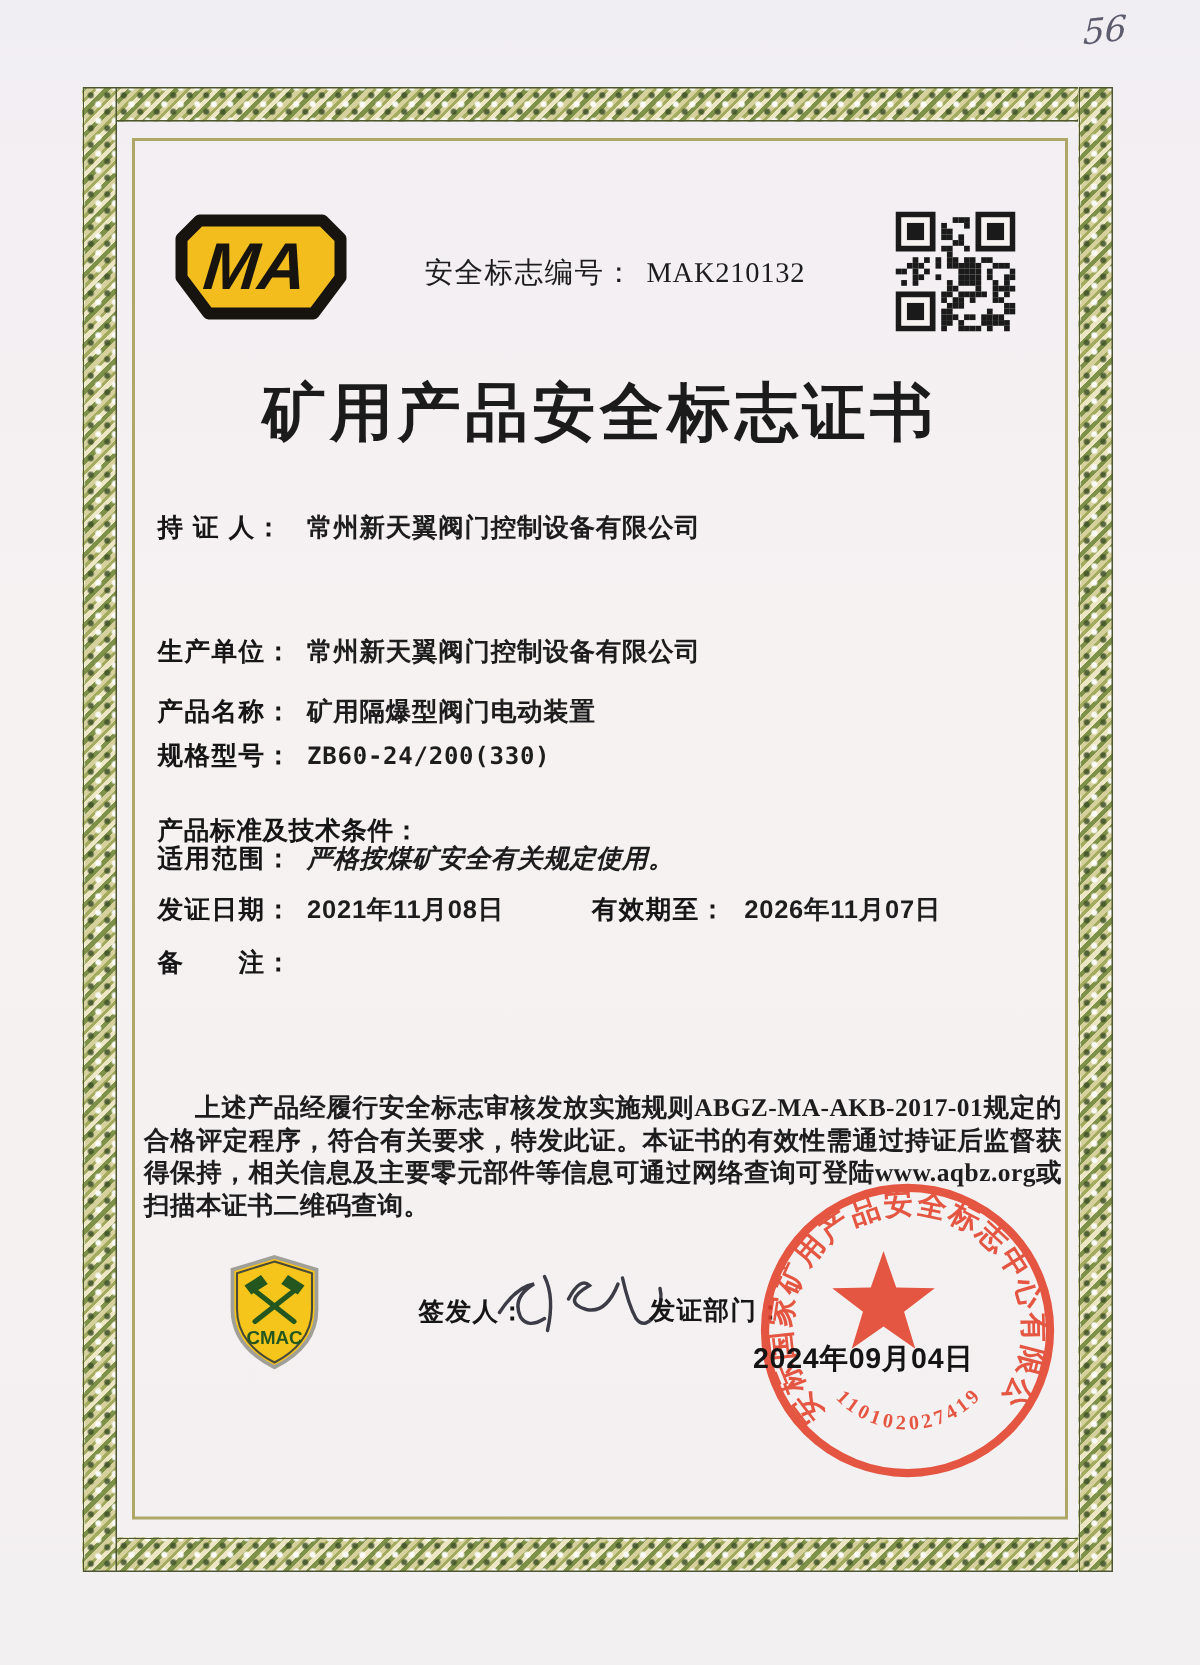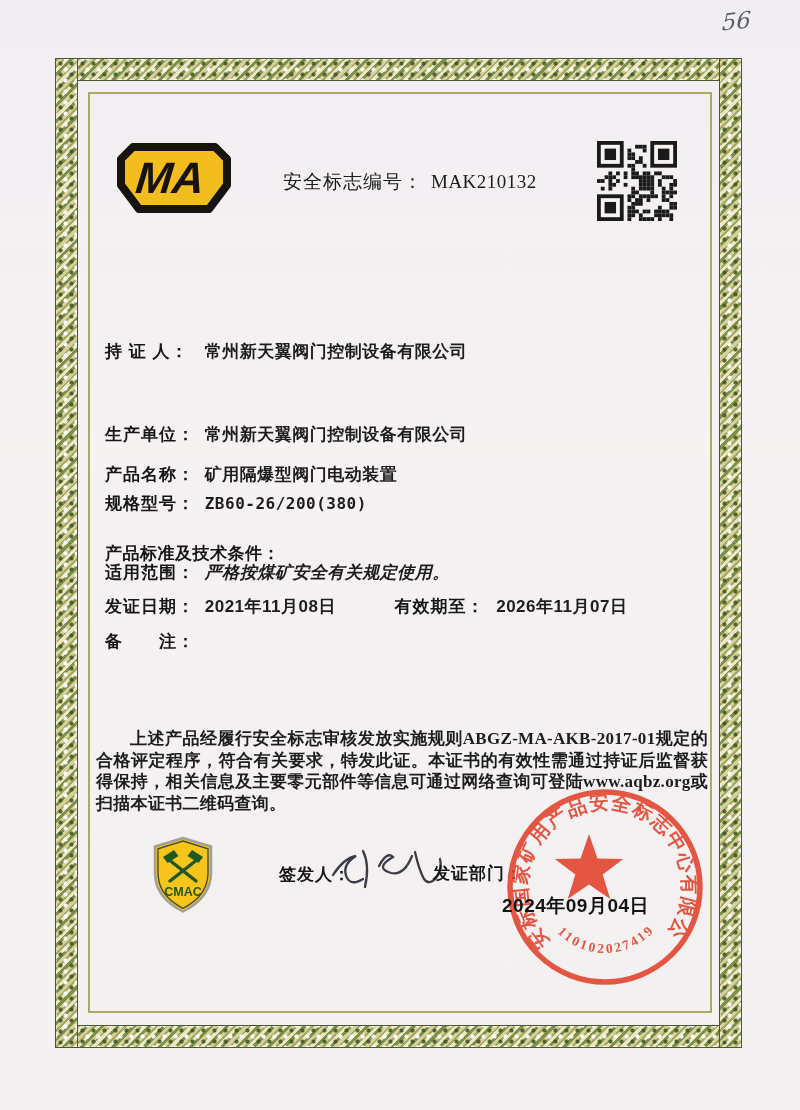--- a/index.html
+++ b/index.html
@@ -239,36 +239,37 @@
             <rect x="60" y="4" width="20" height="20" fill="#f6f3f1"></rect>
             <rect x="64" y="8" width="12" height="12"></rect>
           <rect x="0" y="56" width="28" height="28"></rect>
             <rect x="4" y="60" width="20" height="20" fill="#f6f3f1"></rect>
             <rect x="8" y="64" width="12" height="12"></rect>
         </g>
       </g>
     </svg>
   </div>
 
+  <div class="title">矿用产品安全标志证书</div>
 
   <div class="row" style="top:340px">
     <span class="lab w95">持 证 人：</span>
     <span class="val">常州新天翼阀门控制设备有限公司</span>
   </div>
   <div class="row" style="top:423px">
     <span class="lab w95">生产单位：</span>
     <span class="val">常州新天翼阀门控制设备有限公司</span>
   </div>
   <div class="row" style="top:463px">
     <span class="lab w95">产品名称：</span>
     <span class="val">矿用隔爆型阀门电动装置</span>
   </div>
   <div class="row" style="top:492px">
     <span class="lab w95">规格型号：</span>
-    <span class="val" style="font-family:'DejaVu Sans Mono',monospace;font-size:16px">ZB60-26/200(380)</span>
+    <span class="val" style="font-family:'DejaVu Sans Mono',monospace;font-size:16px">ZB60-24/200(330)</span>
   </div>
   <div class="std-row">
     <span class="lab">产品标准及技术条件：</span>
   </div>
   <div class="row" style="top:561px">
     <span class="lab w95">适用范围：</span>
     <span class="val" style="font-style:italic">严格按煤矿安全有关规定使用。</span>
   </div>
   <div class="row dates" style="top:595px">
     <span class="lab w95">发证日期：</span>

